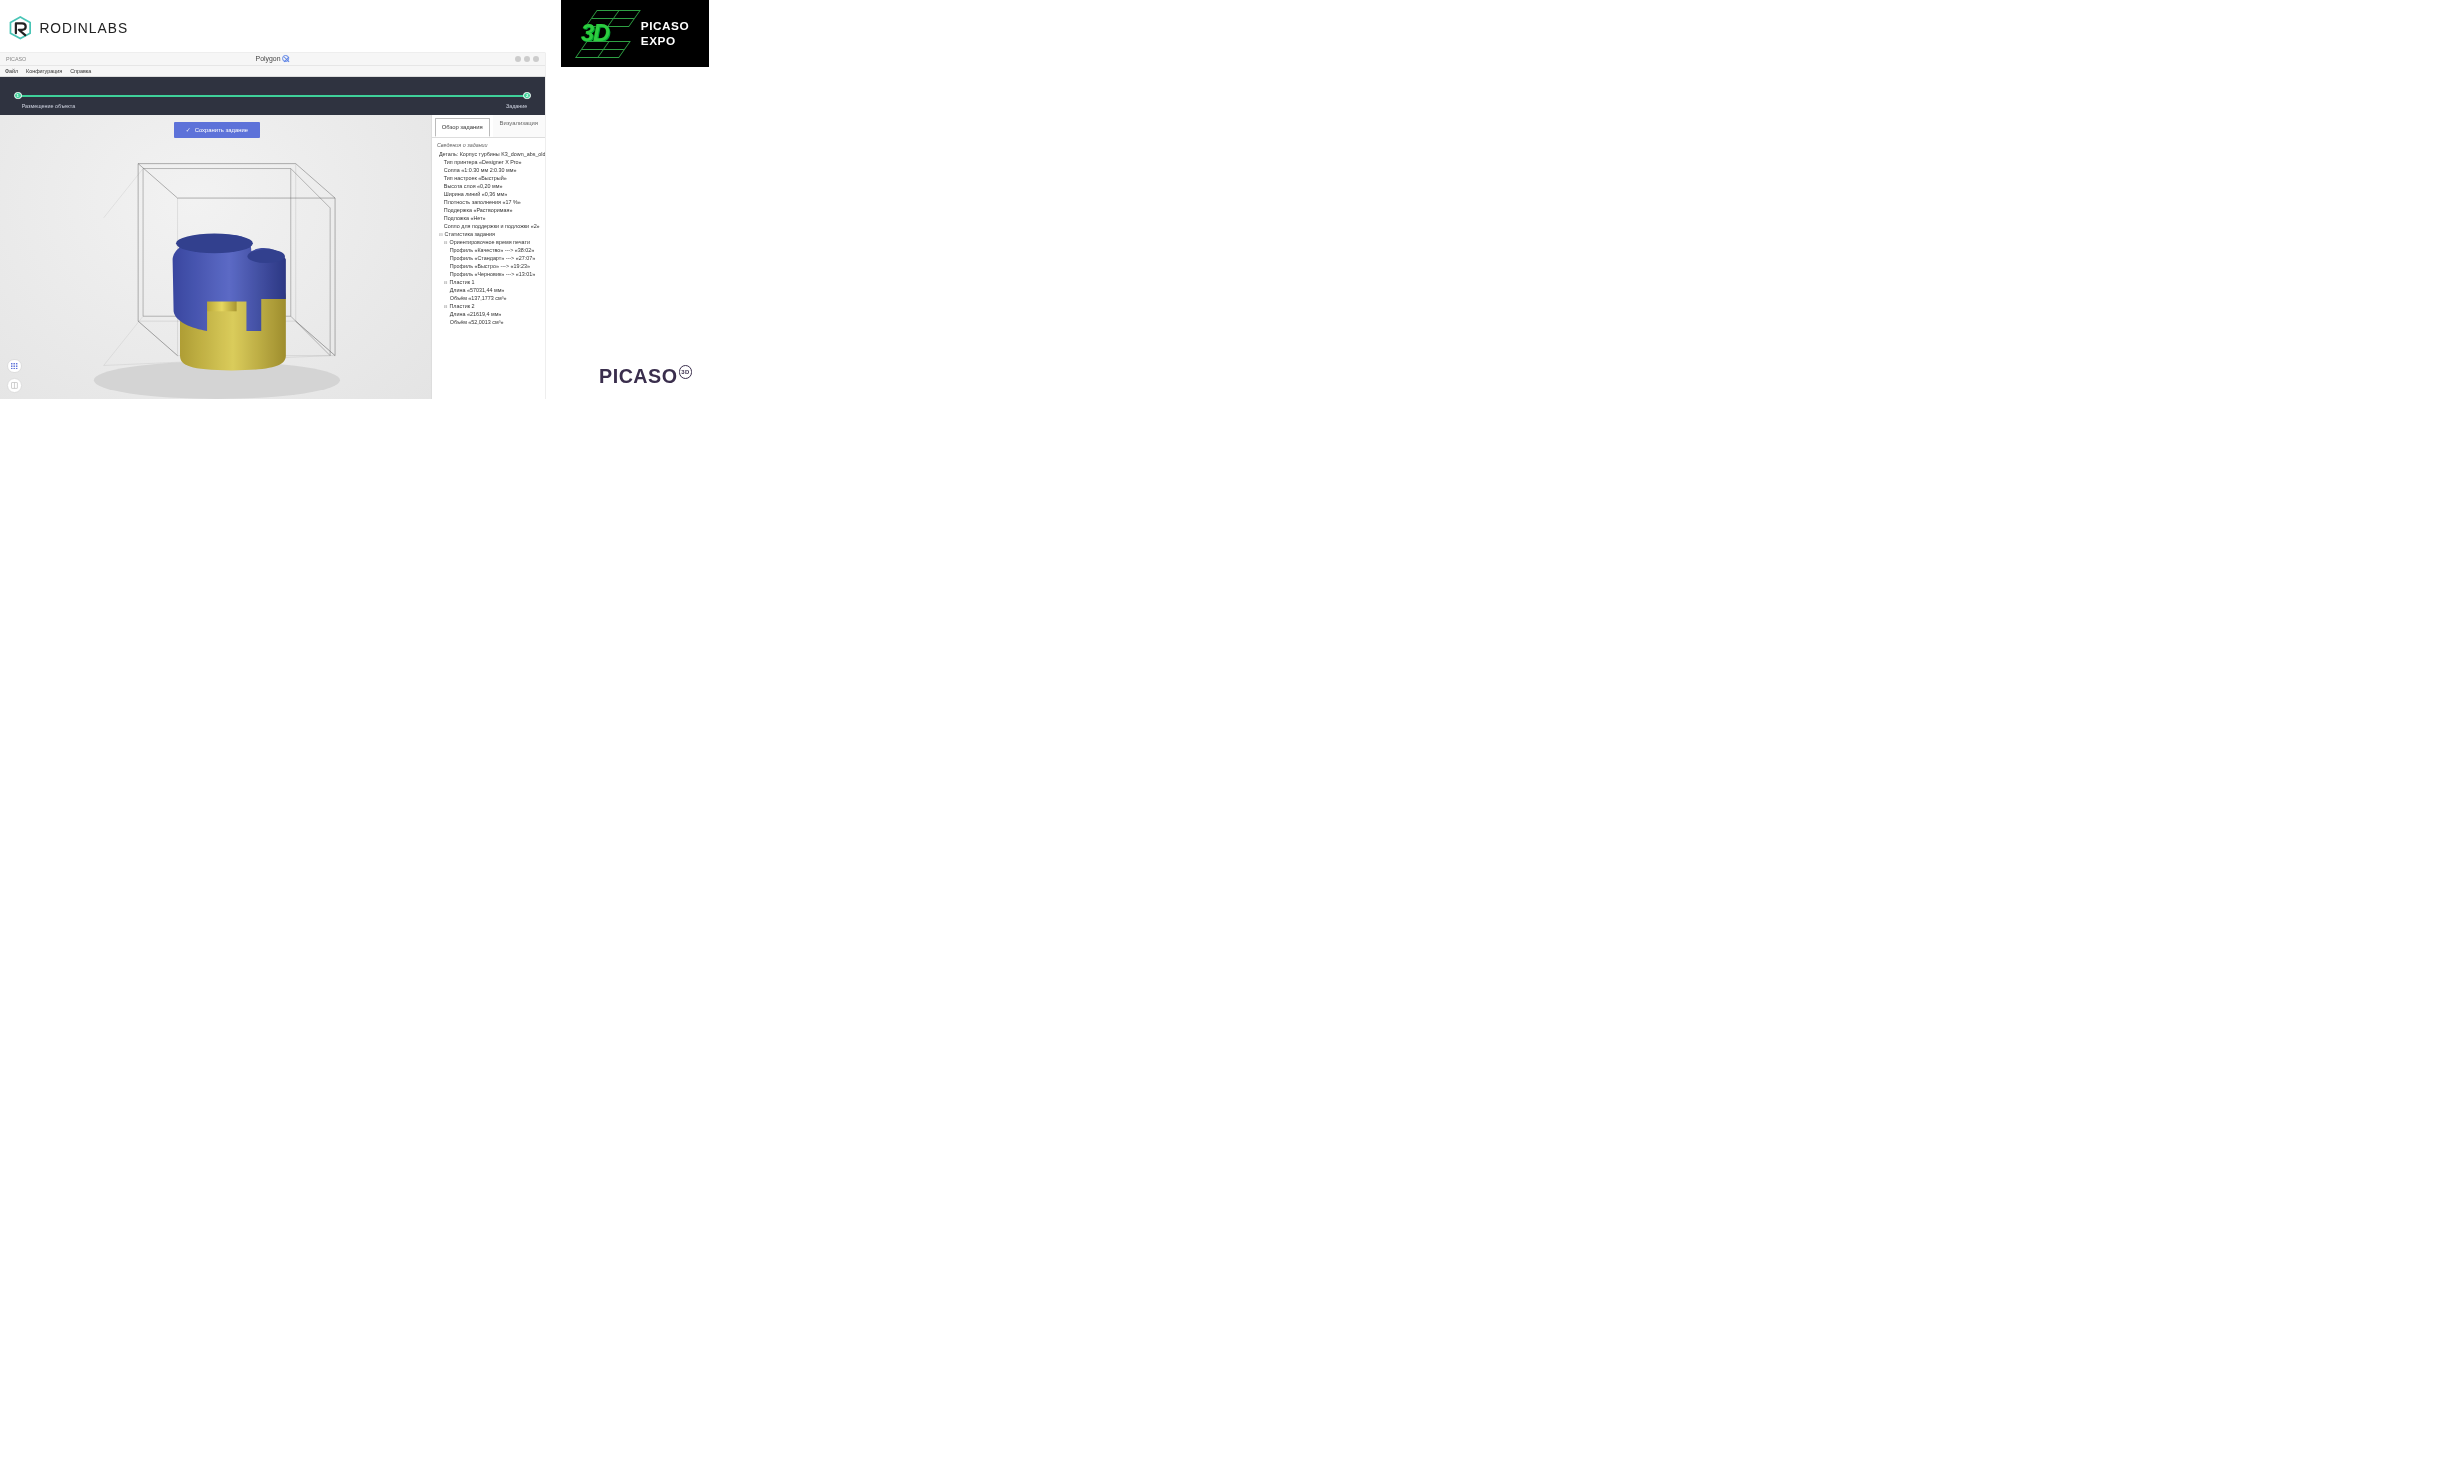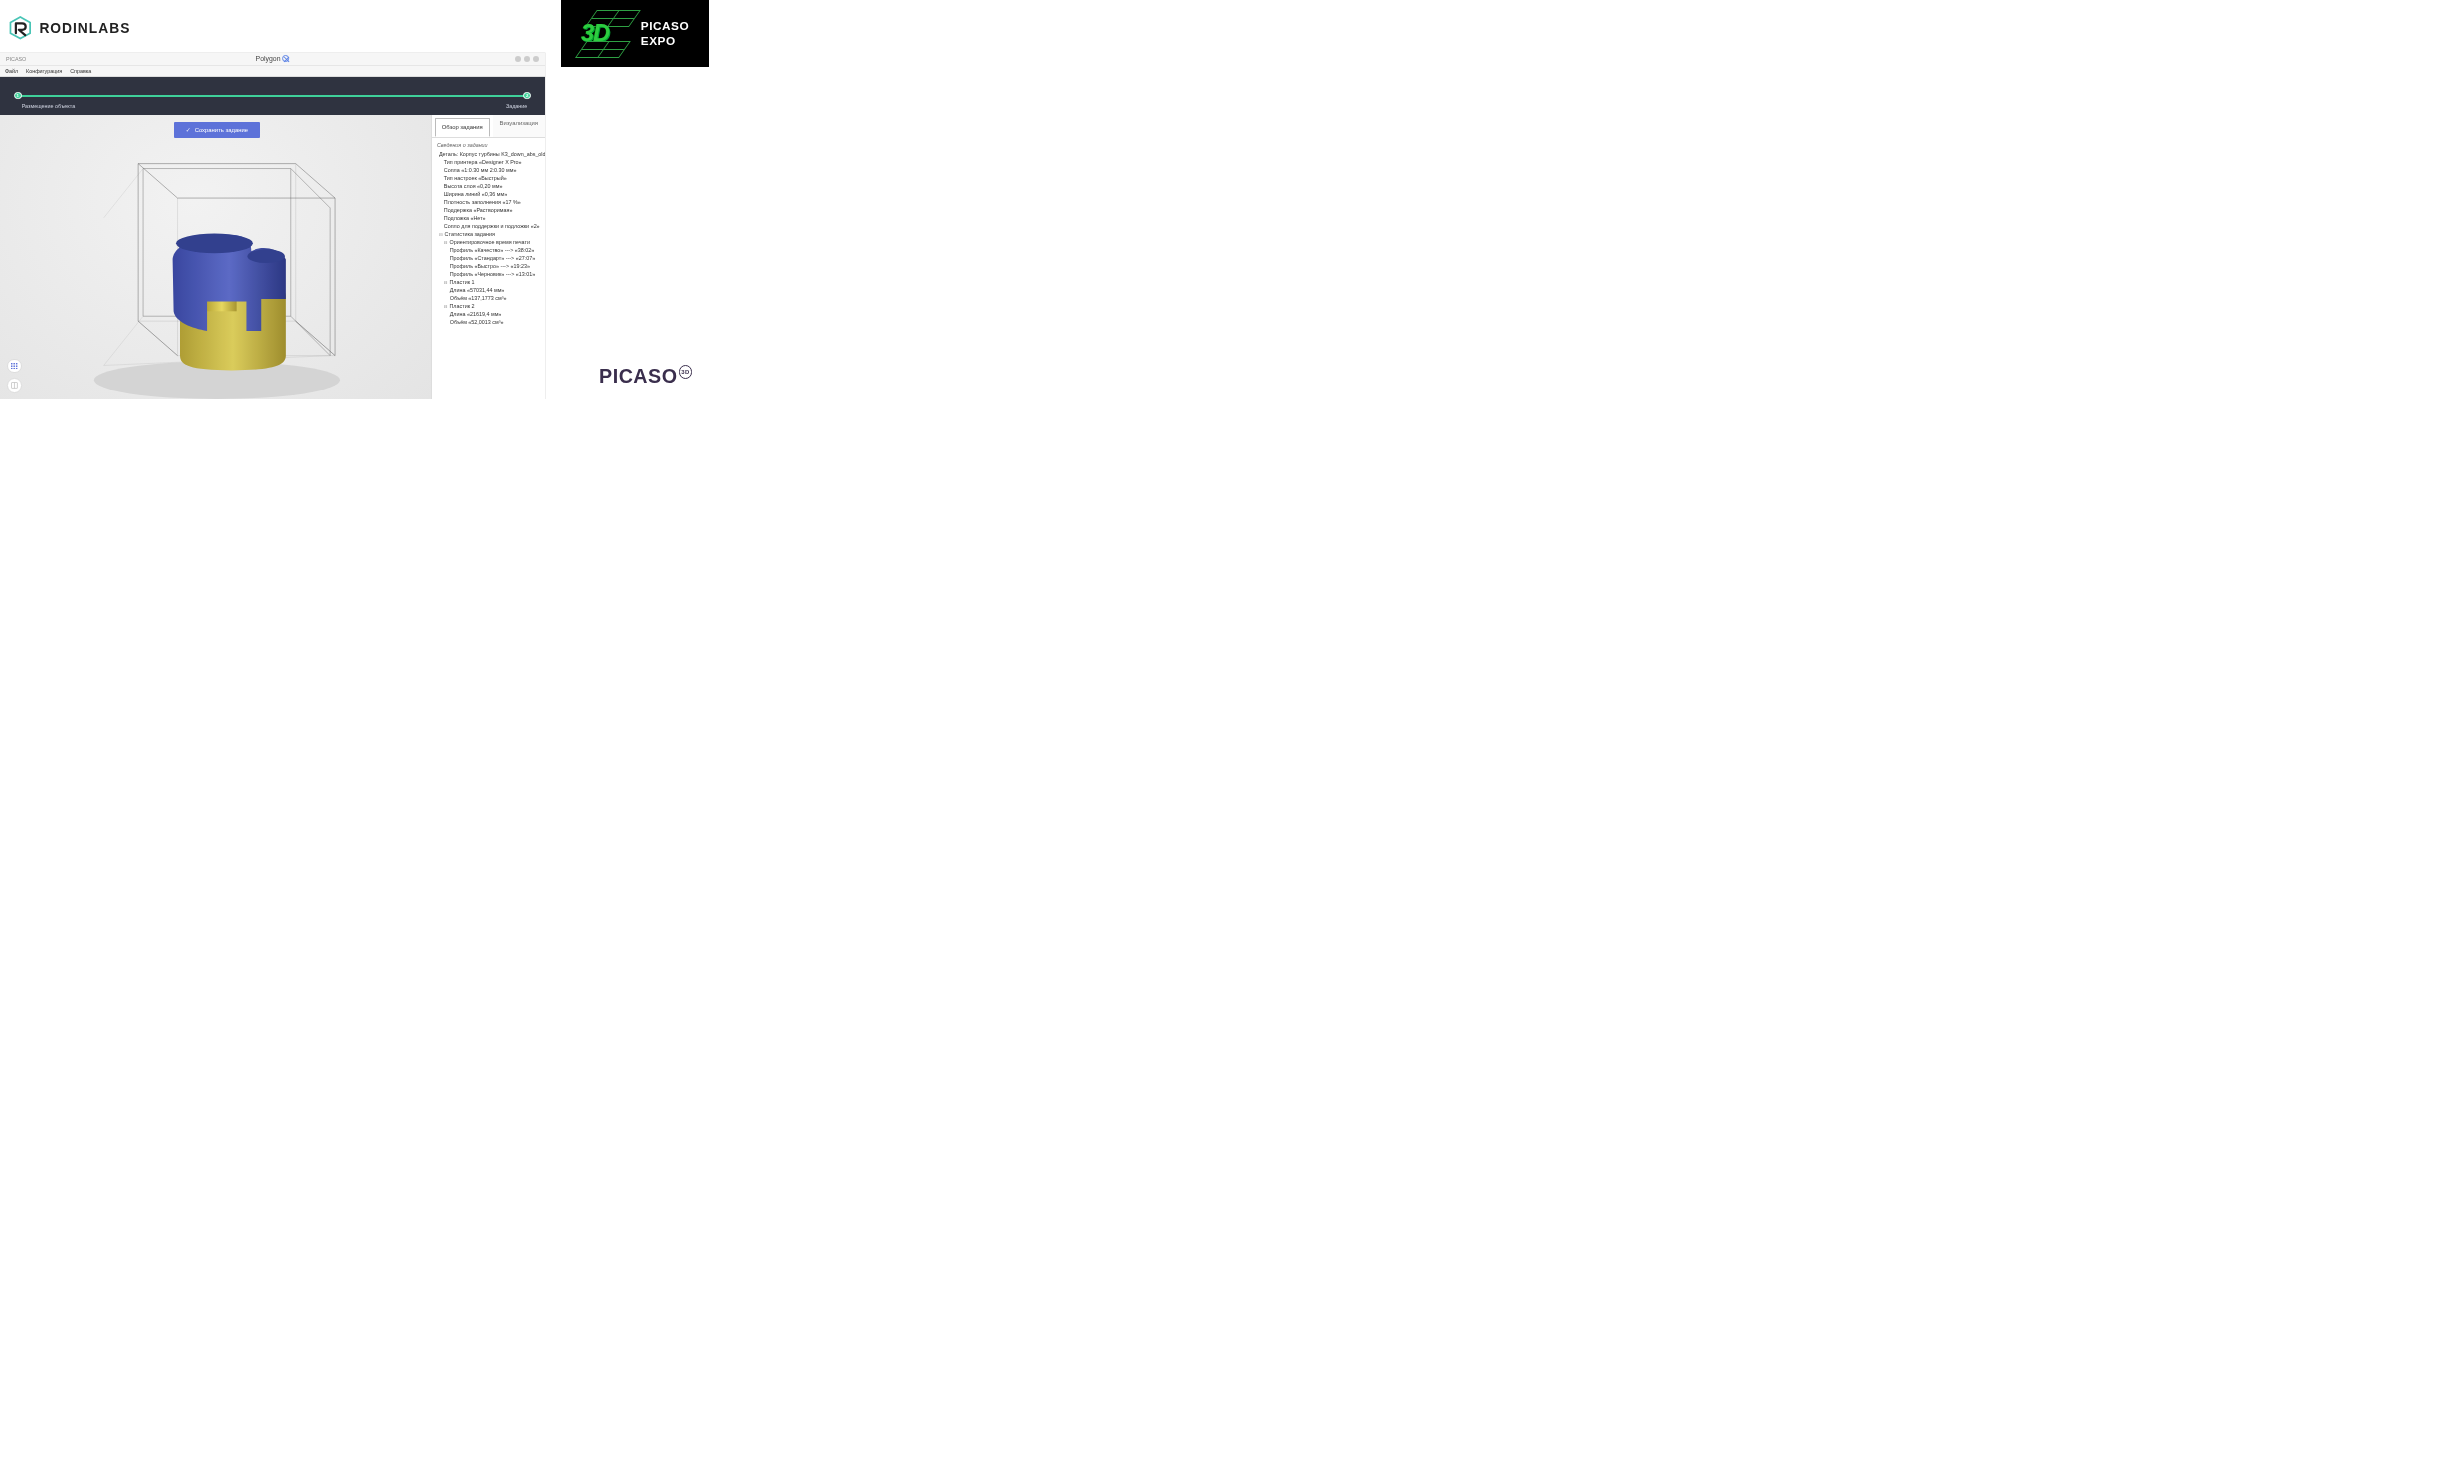--- a/index.html
+++ b/index.html
@@ -24,21 +24,21 @@
 .rodinlabs-logo .mark {
   width: 24.6px;
   height: 24.6px;
   position: relative;
 }
 .rodinlabs-logo .mark svg { width: 100%; height: 100%; }
 .rodinlabs-logo .text {
   font-size: 13.8px;
   letter-spacing: 1px;
   color: #222;
-  font-weight: 700;
+  font-weight: 400;
 }
 
 
 .print-expo {
   position: absolute;
   top: 0;
   right: 0;
   width: 148px;
   height: 67px;
   background: #000;

